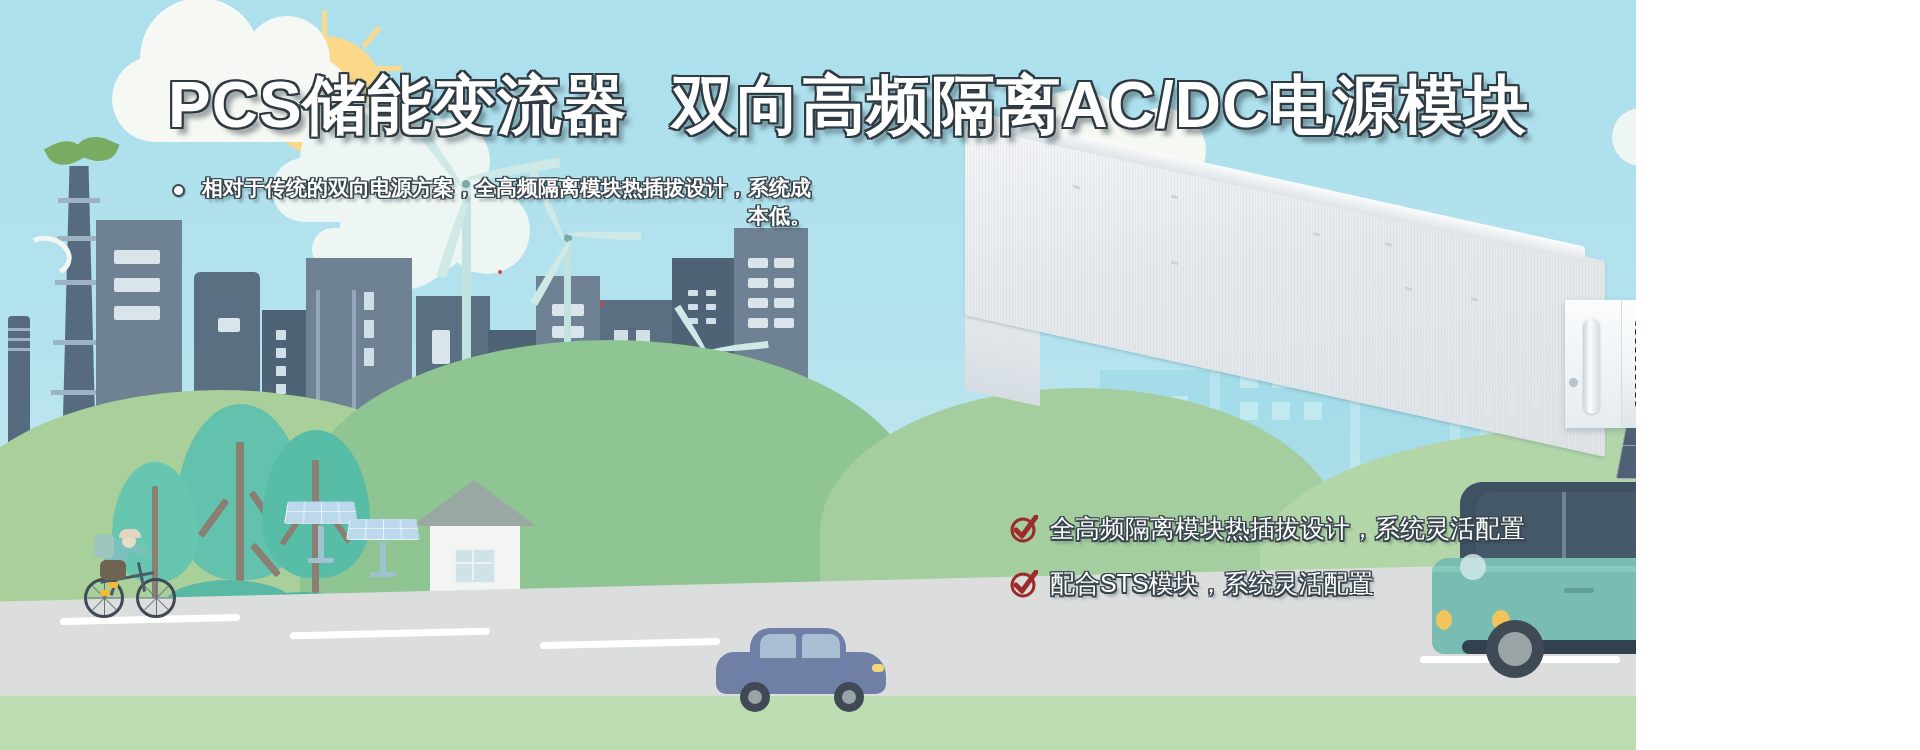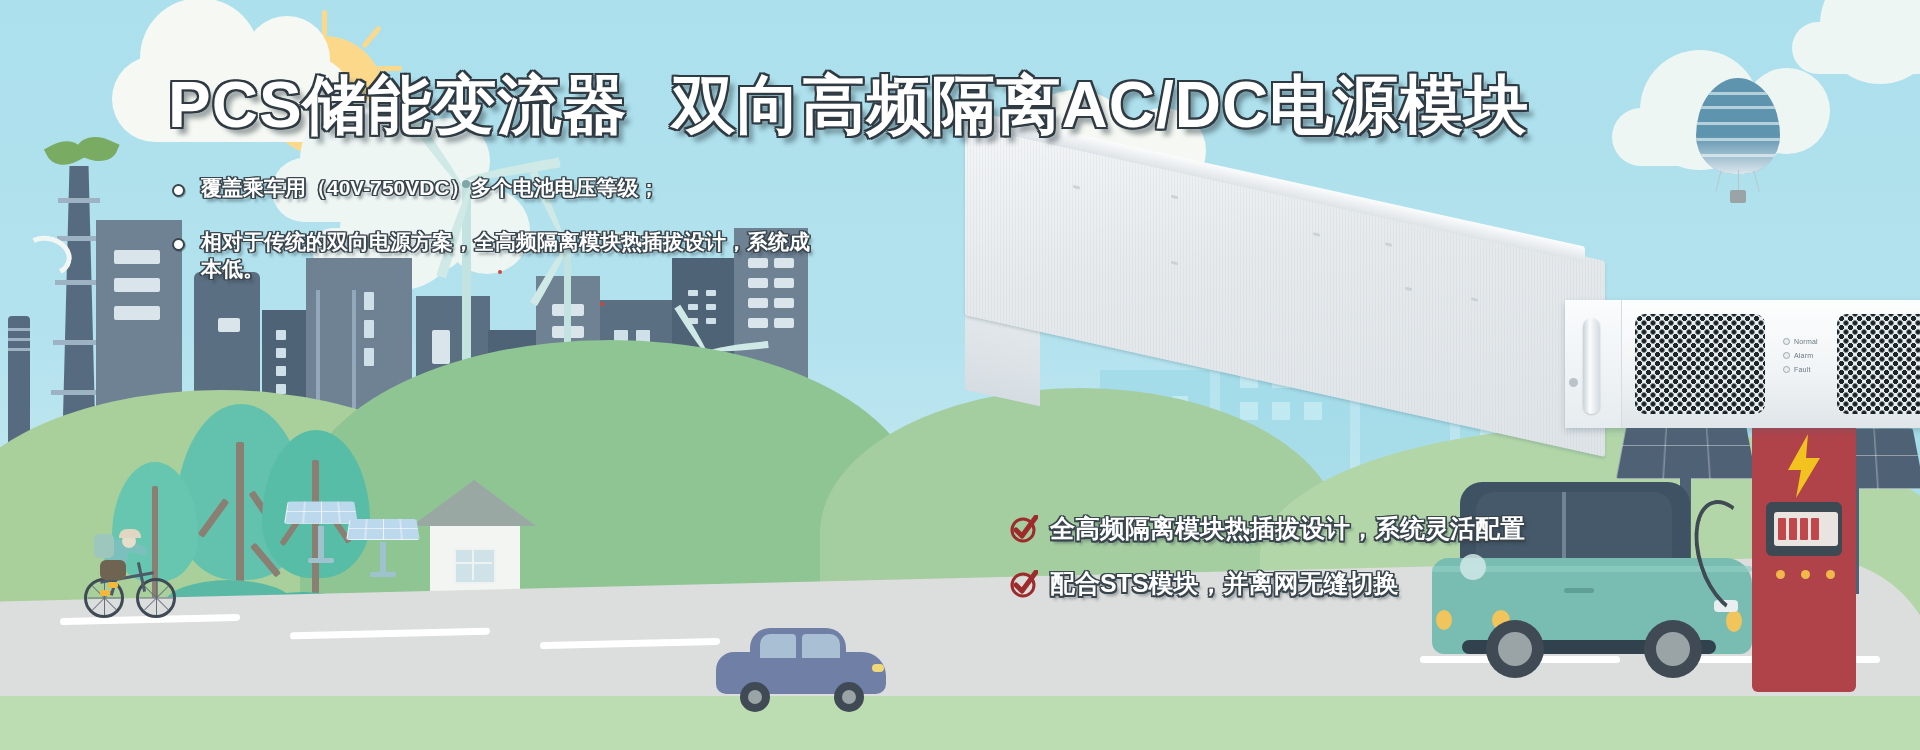--- a/index.html
+++ b/index.html
@@ -1,22 +1,23 @@
 <!DOCTYPE html>
 <html><head>
 <meta charset="utf-8">
 <style>
   html,body{margin:0;padding:0;background:#fff;}
   body{font-family:"Liberation Sans","DejaVu Sans",sans-serif;}
 
   #banner{
     position:relative;
-    width:1920px;height:750px;
+    width:1636px;height:750px;
     overflow:hidden;
     background:linear-gradient(180deg,#abe0ec 0%,#b3e2ee 45%,#c2e8f0 70%,#d8f0f2 100%);
+    text-align:right;
   }
 
   .abs{position:absolute;}
 
   
   .sun{width:120px;height:120px;border-radius:50%;background:#fcd98a;}
   .ray{position:absolute;background:#fcd98a;border-radius:4px;}
 
   .cloud{background:#f6f9f3;border-radius:100px;}
   .cloud::before,.cloud::after{content:"";position:absolute;background:#f6f9f3;border-radius:50%;}
@@ -181,21 +182,21 @@
     text-shadow:
       -1.4px -1.4px 0 #39454d, 1.4px -1.4px 0 #39454d, -1.4px 1.4px 0 #39454d, 1.4px 1.4px 0 #39454d,
       0 -1.4px 0 #39454d, 0 1.4px 0 #39454d, -1.4px 0 0 #39454d, 1.4px 0 0 #39454d,
       3px 4px 3px rgba(40,55,65,.42);
   }
 
   #checks{position:absolute;left:1010px;top:512px;}
   .check-row{display:flex;align-items:center;margin-bottom:22px;}
   .check-ico{flex:0 0 auto;width:28px;height:28px;margin-right:12px;}
   .check-text{
-    font-size:25px;font-weight:bold;color:#ffffff;white-space:nowrap;
+    font-size:25px;font-weight:normal;color:#ffffff;white-space:nowrap;
     text-shadow:
       -1.5px -1.5px 0 #39454d, 1.5px -1.5px 0 #39454d, -1.5px 1.5px 0 #39454d, 1.5px 1.5px 0 #39454d,
       0 -1.5px 0 #39454d, 0 1.5px 0 #39454d, -1.5px 0 0 #39454d, 1.5px 0 0 #39454d,
       3px 4px 3px rgba(40,55,65,.42);
   }
 </style>
 </head>
 <body>
 
 <div id="banner">
@@ -582,24 +583,20 @@
     </div>
   </div>
 
   <div id="title">
     <span>PCS储能变流器</span><span class="gap"></span><span>双向高频隔离AC/DC电源模块</span>
   </div>
 
   <div id="bullets">
     <div class="bullet">
       <span class="dot"></span>
-      <span class="bullet-text">覆盖乘车用（40V-750VDC）多个电池电压等级；</span>
-    </div>
-    <div class="bullet">
-      <span class="dot"></span>
       <span class="bullet-text" style="display:block;max-width:610px;">相对于传统的双向电源方案，全高频隔离模块热插拔设计，系统成本低。</span>
     </div>
   </div>
 
   <div id="checks">
     <div class="check-row">
       <span class="check-ico">
         <svg width="28" height="28" viewBox="0 0 28 28">
           <circle cx="13" cy="15" r="11" fill="none" stroke="#9e2b2b" stroke-width="3"></circle>
           <path d="M6 15 L12 21 L26 2" fill="none" stroke="#9e2b2b" stroke-width="5" stroke-linecap="round" stroke-linejoin="round"></path>
@@ -607,17 +604,17 @@
       </span>
       <span class="check-text">全高频隔离模块热插拔设计，系统灵活配置</span>
     </div>
     <div class="check-row">
       <span class="check-ico">
         <svg width="28" height="28" viewBox="0 0 28 28">
           <circle cx="13" cy="15" r="11" fill="none" stroke="#9e2b2b" stroke-width="3"></circle>
           <path d="M6 15 L12 21 L26 2" fill="none" stroke="#9e2b2b" stroke-width="5" stroke-linecap="round" stroke-linejoin="round"></path>
         </svg>
       </span>
-      <span class="check-text">配合STS模块，并离网无缝切换</span>
+      <span class="check-text">配合STS模块，系统灵活配置</span>
     </div>
   </div>
 
 </div>
 
 </body></html>

